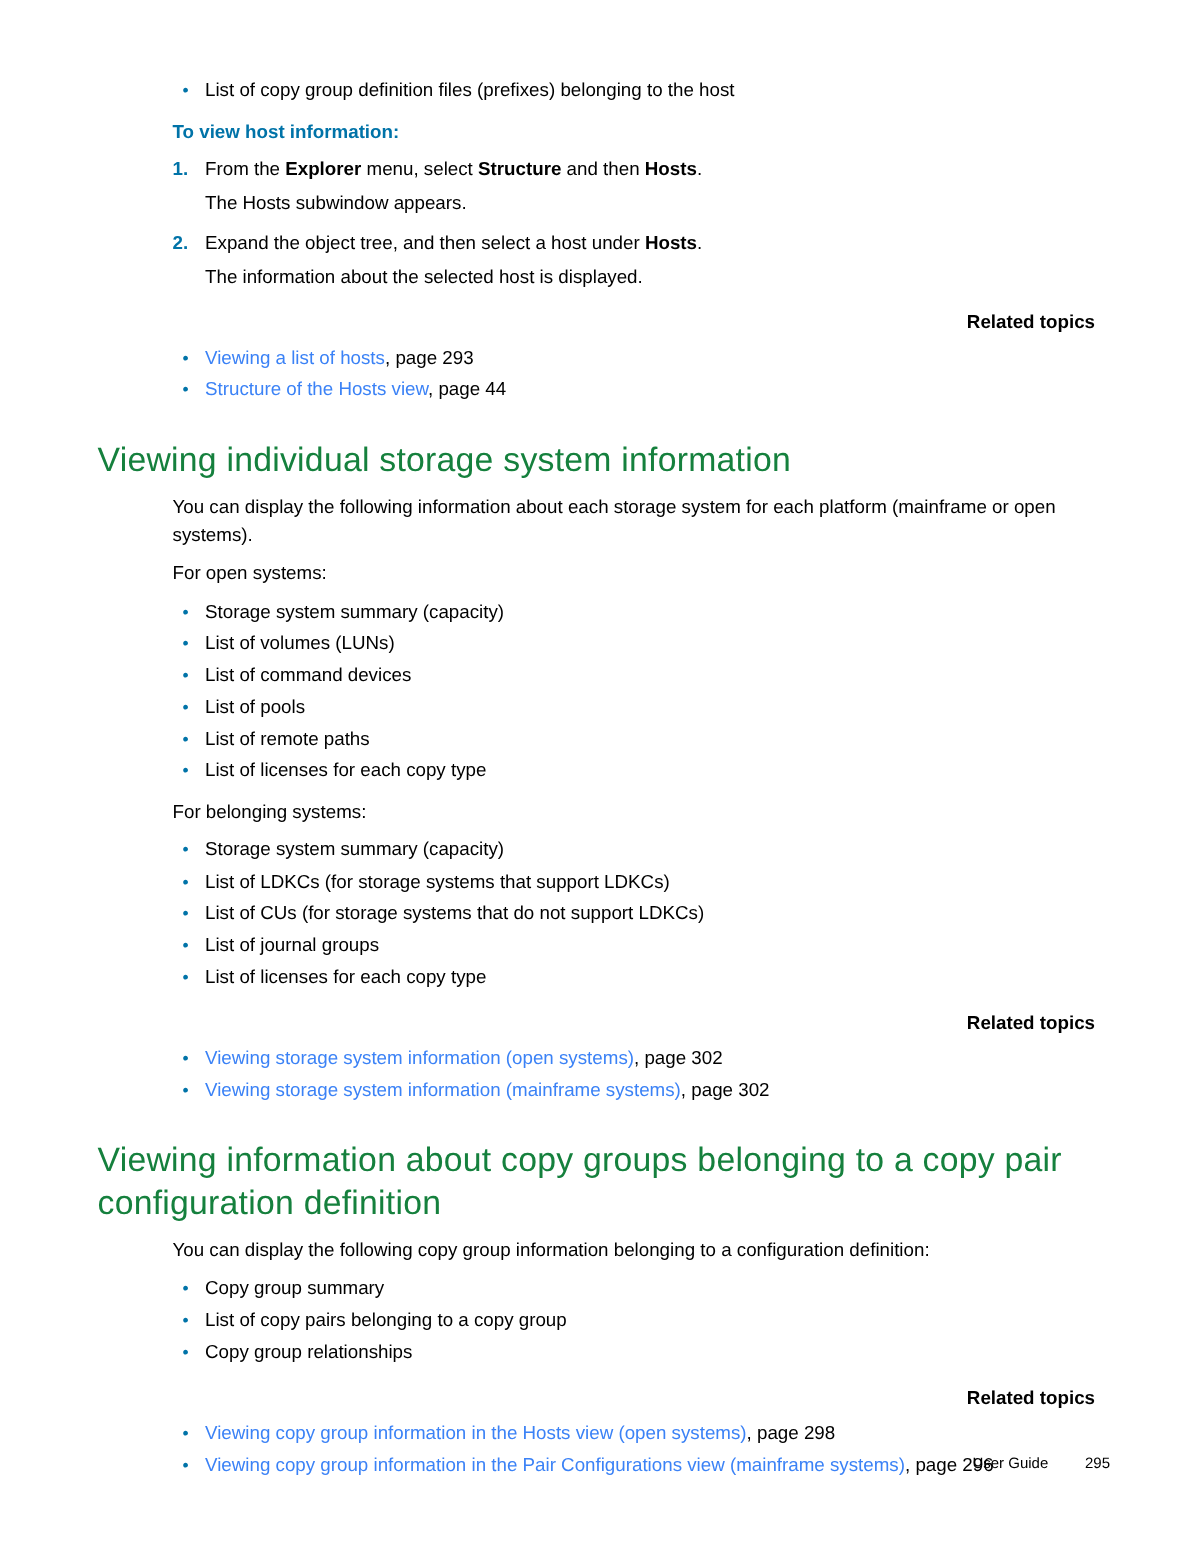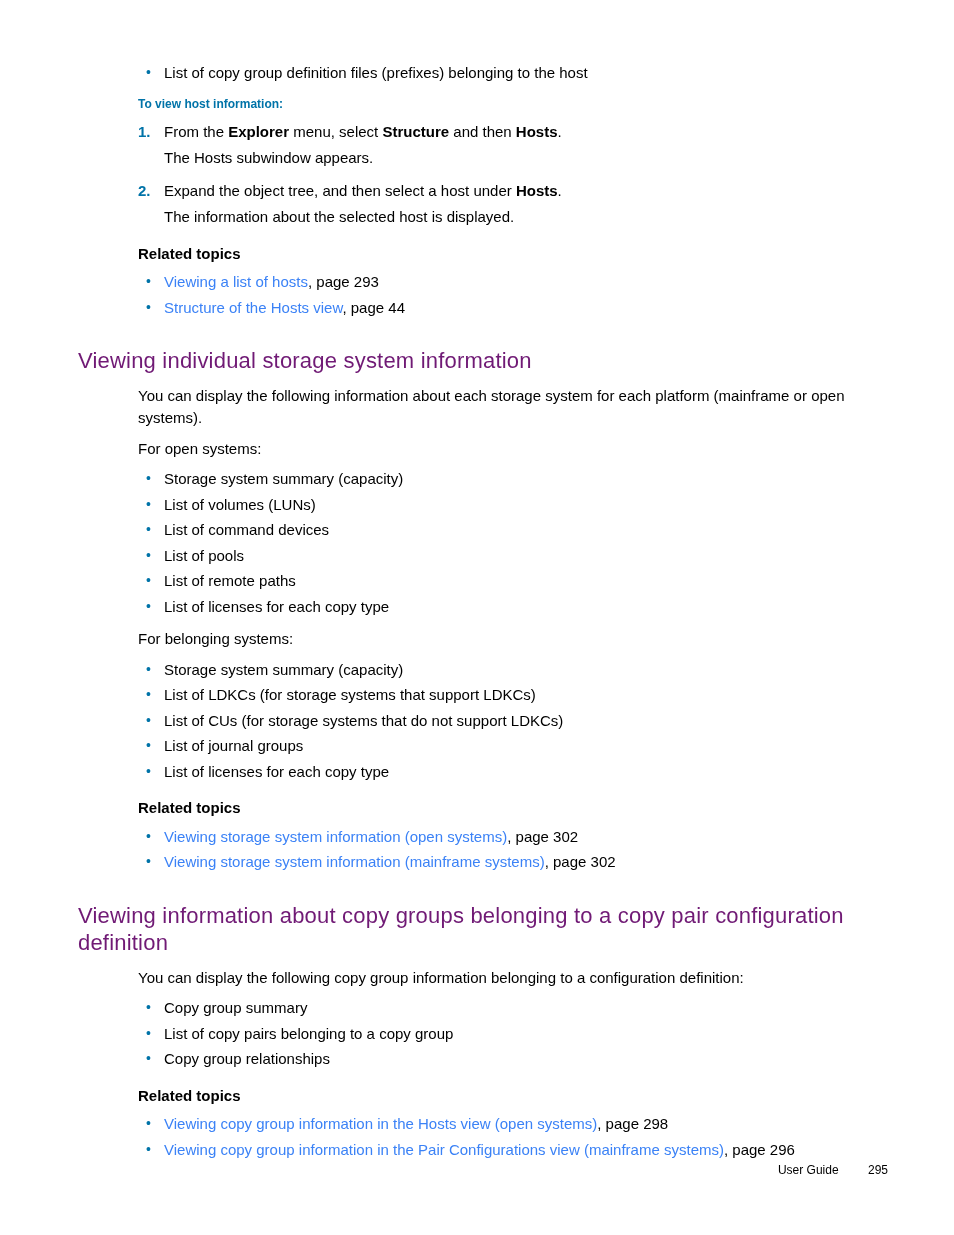--- a/index.html
+++ b/index.html
@@ -17,30 +17,30 @@
     box-sizing: border-box;
     padding: 56px 78px 40px 78px;
     position: relative;
   }
   .content {
     margin-left: 60px;
   }
   h2.section-heading {
     font-family: Arial, Helvetica, sans-serif;
     font-weight: 400;
-    font-size: 22px;
-    color: #701a75;
+    font-size: 27px;
+    color: #15803d;
     margin: 28px 0 10px -76px;
     letter-spacing: 0.2px;
     line-height: 1.25;
   }
   .bold-blue {
     color: #0073a8;
     font-weight: bold;
-    font-size: 12px;
+    font-size: 15px;
   }
   ul.bullets {
     list-style: none;
     padding-left: 0;
     margin: 6px 0 10px 0;
   }
   ul.bullets li {
     position: relative;
     padding-left: 26px;
     margin-bottom: 3px;
@@ -72,20 +72,21 @@
   }
   .step-followup {
     margin-top: 4px;
   }
   .link {
     color: #3b82f6;
   }
   .related-title {
     font-weight: bold;
     margin: 14px 0 4px 0;
+    text-align: right;
   }
   p {
     margin: 8px 0;
   }
   .footer {
     position: absolute;
     bottom: 56px;
     right: 66px;
     font-size: 12px;
   }

